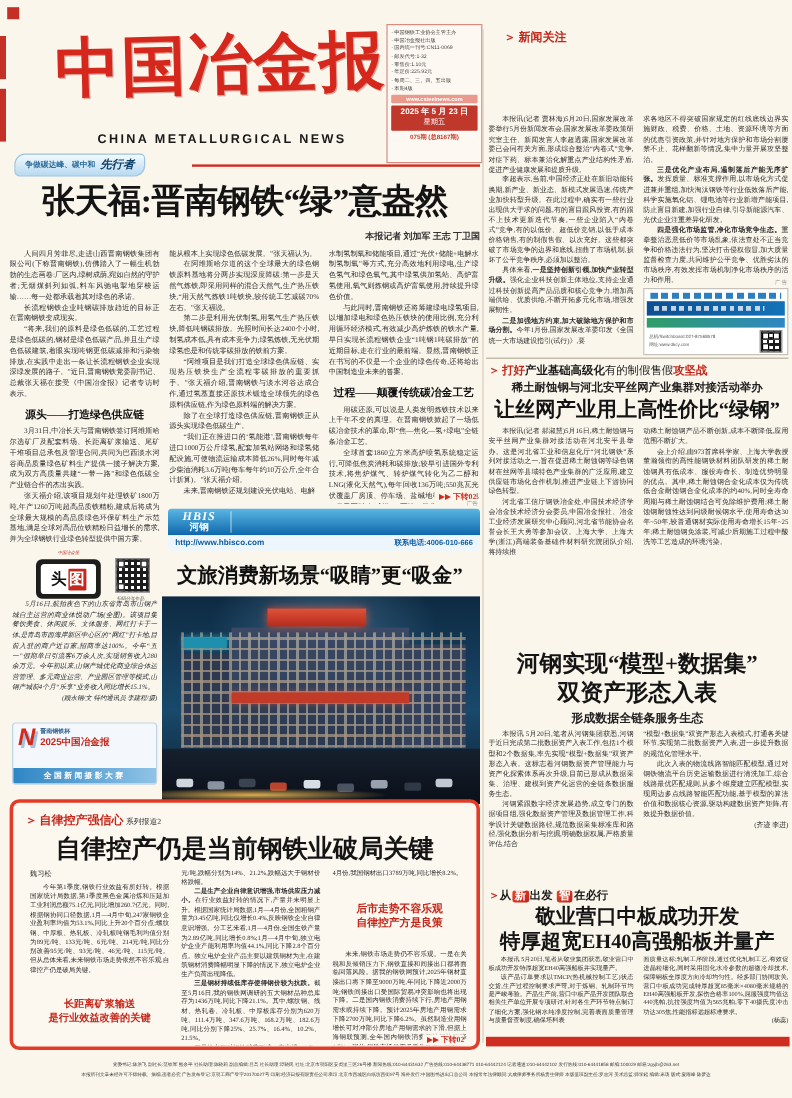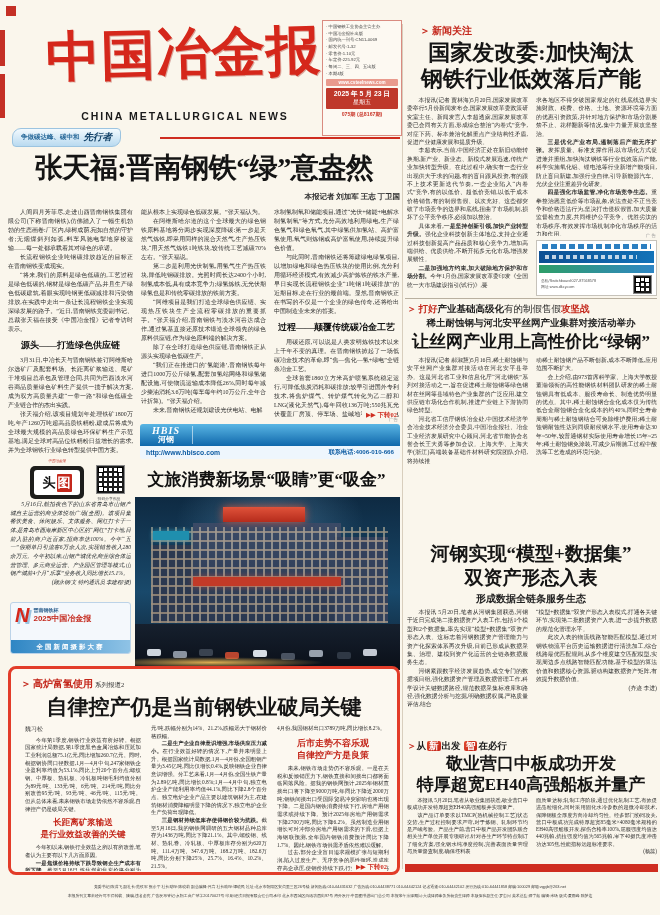--- a/index.html
+++ b/index.html
@@ -106,21 +106,21 @@
   .redbox{position:absolute;left:8px;top:666px;width:392px;height:209px;box-sizing:border-box;
           border:3.5px solid #e23c29;border-radius:8px;background:#fcf8f0;}
   .rb-series{position:absolute;left:10px;top:8px;font-size:10px;font-weight:900;color:#c4281c;}
   .rb-series .arrow{margin-right:2px;}
   .rb-series .tag{font-size:6.5px;font-weight:normal;color:#333;margin-left:2px;}
   .rb-hl{position:absolute;left:0;top:24px;width:100%;text-align:center;font-size:21px;font-weight:900;color:#151515;white-space:nowrap;}
   .rb-col{position:absolute;top:56px;height:146px;width:116px;font-size:5.4px;line-height:1.42;overflow:hidden;text-align:justify;}
   .rb-col p{margin:0;text-indent:2em;}
   .rb-col p.noind{text-indent:0;}
   .rb-author{font-size:6px;color:#333;margin-bottom:3px;}
-  .rb-sub{color:#c4281c;font-weight:bold;text-align:center;font-size:8.5px;line-height:1.35;margin:4px 0;text-indent:0 !important;}
+  .rb-sub{color:#c4281c;font-weight:bold;text-align:center;font-size:8.5px;line-height:1.35;margin:18px 0;text-indent:0 !important;}
   .rb-sub3{font-size:9px;}
   .rb-col .jump{background:#fcf8f0;}
   
   .sec-head{position:absolute;font-size:10px;font-weight:900;color:#c4281c;font-family:"Liberation Serif",serif;}
   .sec-head .blk{color:#1a1a1a;}
   .sec-head .arrow{color:#c4281c;margin-right:2px;}
   .nf-hl{position:absolute;left:405px;top:40px;width:252px;text-align:center;font-size:22px;font-weight:900;
          line-height:1.2;color:#141414;white-space:nowrap;}
   .r-col{font-size:5.8px;line-height:1.45;color:#2d2d2d;}
   .ad2{position:absolute;left:536px;top:240px;width:121px;height:56px;background:#fff;border:1px solid #c6c2ba;box-sizing:border-box;}
@@ -268,21 +268,21 @@
     <div class="sign-top"></div>
     <div class="sign-mid"></div>
     <div class="sign-teal"></div>
     <div class="lot"></div>
     <div class="cars"></div>
     <div class="streak"></div>
   </div>
 
   <div class="redbox">
     <div class="rb-series">
-      <span class="arrow">＞</span><span>高炉富氢使用</span><span class="tag">系列报道2</span>
+      <span class="arrow">＞</span><span>自律控产强信心</span><span class="tag">系列报道2</span>
     </div>
     <div class="rb-hl">自律控产仍是当前钢铁业破局关键</div>
     <div class="rb-col" style="left:14px;">
       <div class="rb-author">魏习松</div>
       <p>今年第1季度,钢铁行业效益有所好转。根据国家统计局数据,第1季度黑色金属冶炼和压延加工业利润总额75.1亿元,同比增加260.7亿元。同时,根据钢协同口径数据,1月—4月中旬,247家钢铁企业盈利率均值为53.1%,同比上升20个百分点;螺纹钢、中厚板、热轧板、冷轧板吨钢毛利均值分别为89元/吨、133元/吨、6元/吨、214元/吨,同比分别改善95元/吨、93元/吨、46元/吨、115元/吨。但从总体来看,未来钢铁市场走势依然不容乐观,自律控产仍是破局关键。</p>
       <div class="rb-sub">
         <span style="display:block;">长距离矿浆输送</span>
         <span style="display:block;">是行业效益改善的关键</span>
       </div>
       <p>今年初以来,钢铁行业效益之所以有所改善,笔者认为主要有以下几方面原因。</p>
@@ -301,24 +301,20 @@
         <span style="display:block;">自律控产方是良策</span>
       </div>
       <p>未来,钢铁市场走势仍不容乐观。一是在关税和反倾销压力下,钢铁直接和间接出口都将面临回落风险。据我的钢铁网预计,2025年钢材直接出口将下降至9000万吨,年同比下降近2000万吨;钢铁间接出口受国际贸易冲突影响也将出现下降。二是国内钢铁消费持续下行,房地产用钢需求或持续下降。预计2025年房地产用钢需求下降2700万吨,同比下降6.2%。虽然制造业用钢增长可对冲部分房地产用钢需求的下滑,但据上海钢联预测,全年国内钢铁消费预计同比下降1.7%。因此,钢铁市场供需矛盾依然难以缓解。</p>
       <p>过去,部分企业盲目追求规模扩张与短期利润,陷入过度生产、无序竞争的恶性循环,造成库存高企承压,使钢价持续下跌,行业整体效益振荡式下滑。这种粗放式发展模式,已然成为制约钢铁产业可持续发展的枷锁。</p>
       <span class="jump">▶▶ 下转02</span>
     </div>
   </div>
 
   <div class="sec-head" style="left:420px;top:24px;">
     <span class="arrow">＞</span><span>新闻关注</span>
-  </div>
-  <div class="nf-hl">
-    <span style="display:block;">国家发改委:加快淘汰</span>
-    <span style="display:block;">钢铁行业低效落后产能</span>
   </div>
   <div class="col r-col" style="left:407px;top:96px;width:121px;height:200px;">
     <p>本报讯(记者 贾林海)5月20日,国家发展改革委举行5月份新闻发布会,国家发展改革委政策研究室主任、新闻发言人李超透露,国家发展改革委已会同有关方面,形成综合整治“内卷式”竞争,对症下药、标本兼治化解重点产业结构性矛盾,促进产业健康发展和提质升级。</p>
     <p>李超表示,当前,中国经济正处在新旧动能转换期,新产业、新业态、新模式发展迅速,传统产业加快转型升级。在此过程中,确实有一些行业出现供大于求的问题,有的盲目跟风投资,有的跟不上技术更新迭代节奏,一些企业陷入“内卷式”竞争,有的以低价、超低价竞销,以低于成本价格销售,有的制假售假、以次充好。这些都突破了市场竞争的边界和底线,扭曲了市场机制,损坏了公平竞争秩序,必须加以整治。</p>
     <p><span>具体来看,</span><b>一是坚持创新引领,加快产业转型升级。</b><span>强化企业科技创新主体地位,支持企业通过科技创新提高产品品质和核心竞争力,增加高端供给、优质供给,不断开拓多元化市场,增强发展韧性。</span></p>
     <p><b>二是加强地方约束,加大破除地方保护和市场分割。</b><span>今年1月份,国家发展改革委印发《全国统一大市场建设指引(试行)》,要</span></p>
   </div>
   <div class="col r-col" style="left:536px;top:96px;width:121px;height:140px;">
     <p class="noind">求各地区不得突破国家规定的红线底线边界实施财政、税费、价格、土地、资源环境等方面的优惠引资政策,并针对地方保护和市场分割屡禁不止、花样翻新等情况,集中力量开展攻坚整治。</p>
     <p><b>三是优化产业布局,遏制落后产能无序扩张。</b><span>发挥质量、标准支撑作用,以市场化方式促进兼并重组,加快淘汰钢铁等行业低效落后产能,科学实施氧化铝、锂电池等行业新增产能项目,防止盲目新建,加强行业自律,引导新能源汽车、光伏企业注重差异化研发。</span></p>

